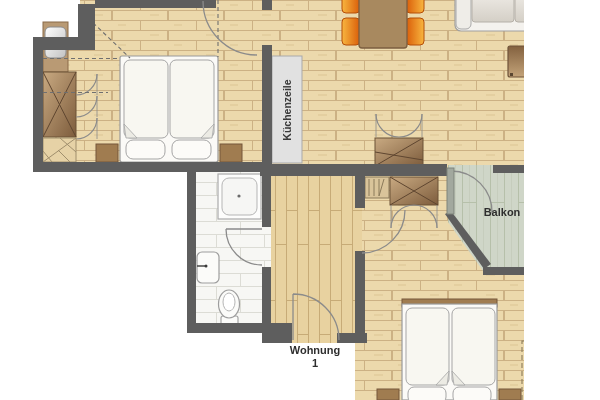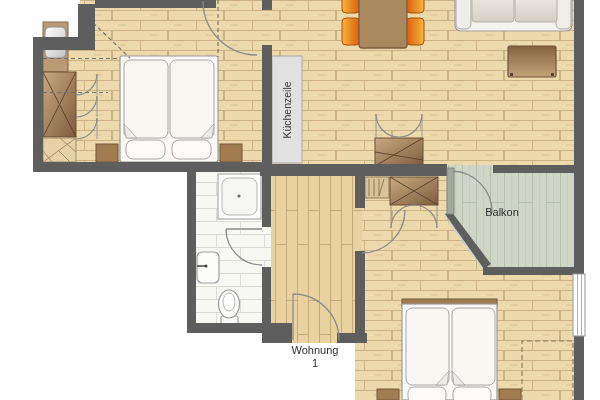--- a/index.html
+++ b/index.html
@@ -1,17 +1,17 @@
 <!DOCTYPE html>
 <html><head>
 <meta charset="utf-8">
 <style>
   html,body{margin:0;padding:0;background:#ffffff;}
-  #plan-wrap{width:600px;height:400px;position:relative;background:#f9a8d4;overflow:hidden;
-             font-family:"Liberation Sans", sans-serif;}
+  #plan-wrap{width:524px;height:400px;position:relative;background:#f9a8d4;overflow:hidden;
+             font-family:"Liberation Sans", sans-serif;font-weight:bold;}
   svg{display:block;}
   text{font-family:"Liberation Sans", sans-serif;fill:#2e2e2e;}
   .room-label{font-size:11px;}
   .kitchen-label{font-size:10.5px;fill:#3a3a3a;}
 </style>
 </head>
 <body>
 
 <div id="plan-wrap">
 <svg width="600" height="400" viewBox="0 0 600 400">

